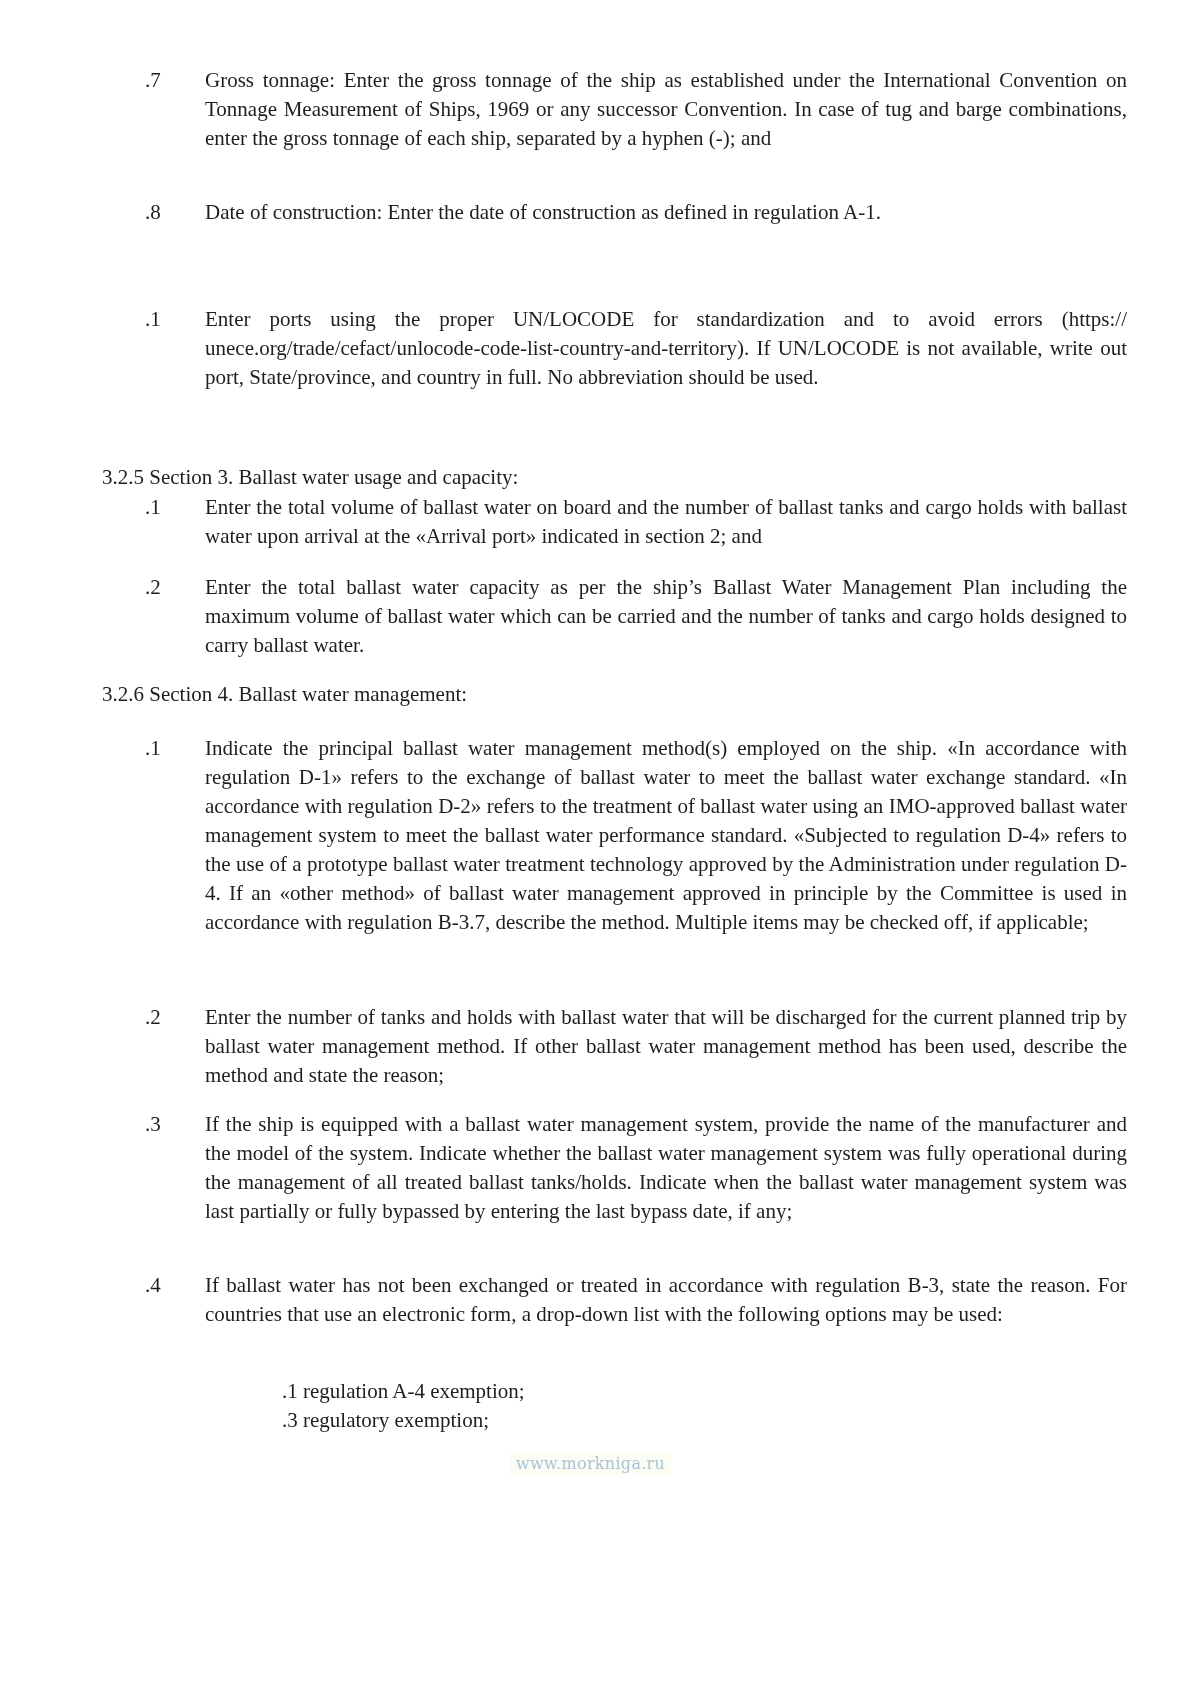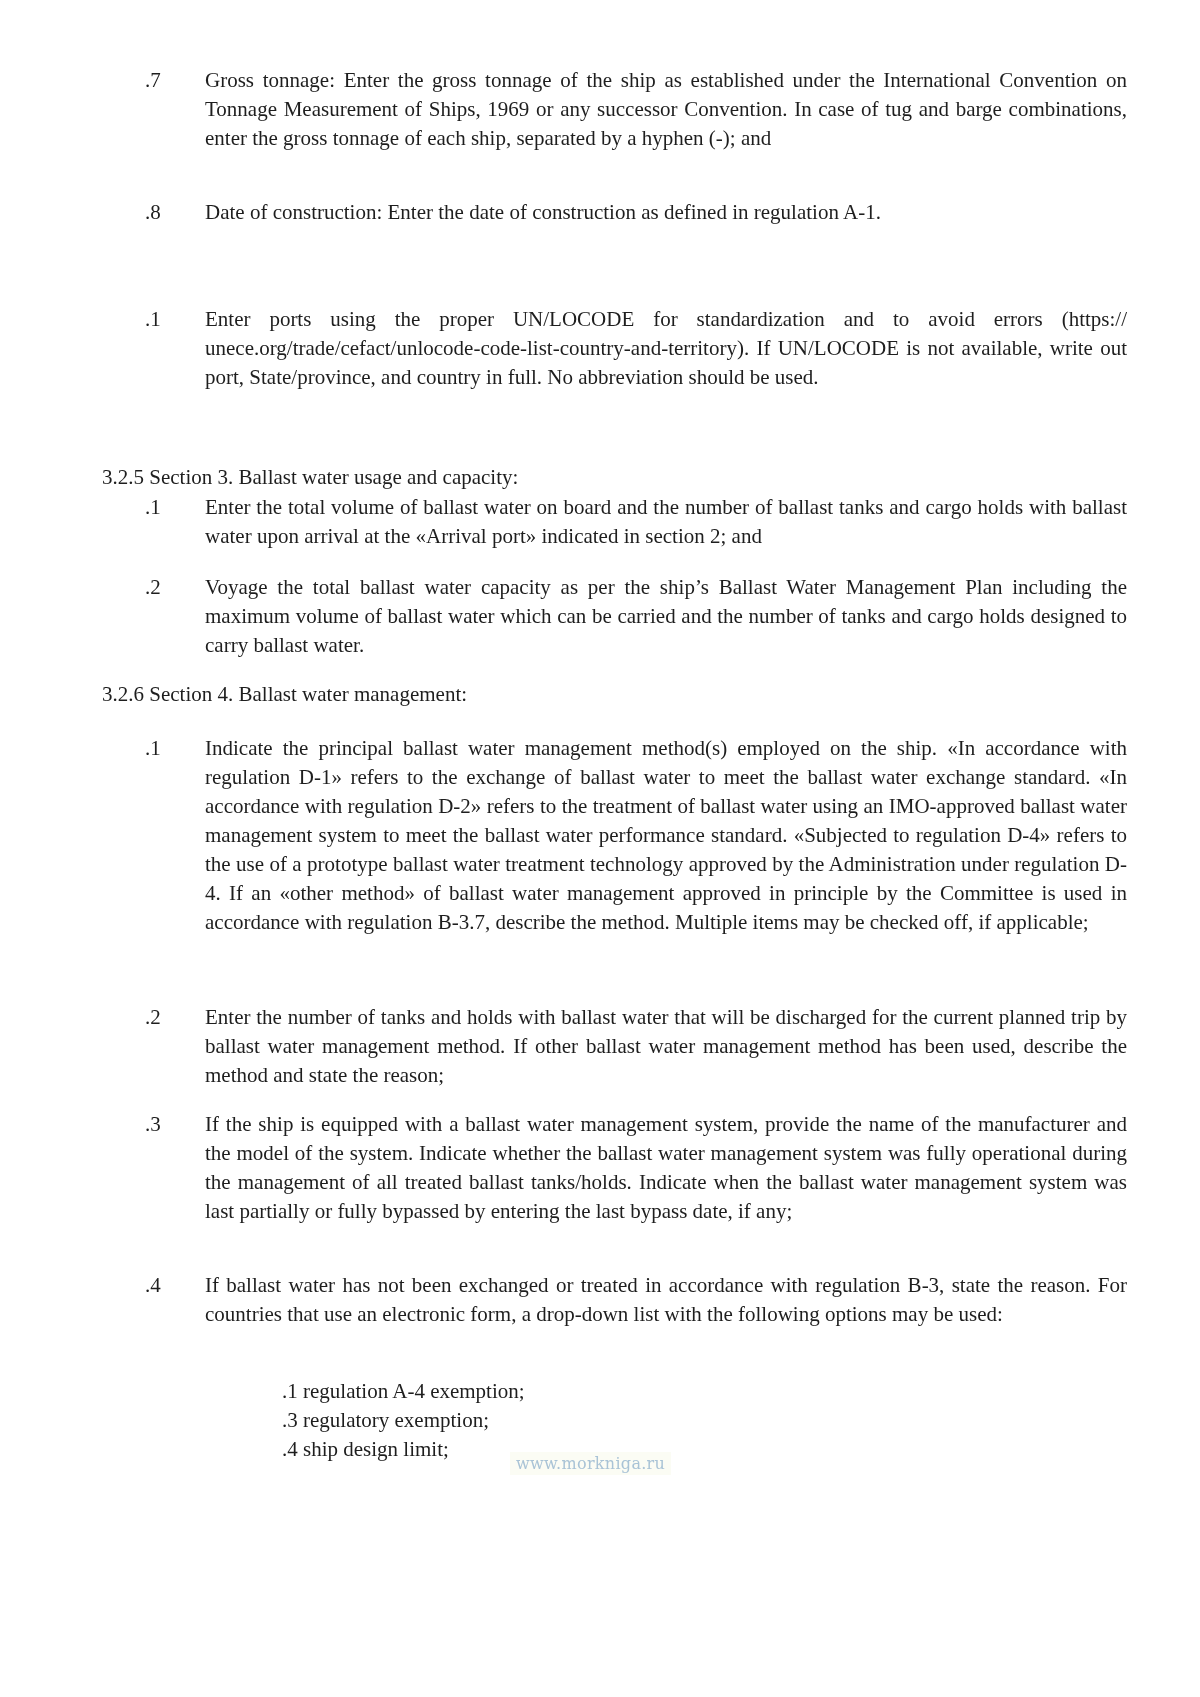--- a/index.html
+++ b/index.html
@@ -40,21 +40,21 @@
 
   <div class="blk heading" style="top:463px;">3.2.5 Section 3. Ballast water usage and capacity:</div>
 
   <div class="blk item" style="top:493px;">
     <span class="num">.1</span>
     <span class="txt">Enter the total volume of ballast water on board and the number of ballast tanks and cargo holds with ballast water upon arrival at the «Arrival port» indicated in section 2; and</span>
   </div>
 
   <div class="blk item" style="top:573px;">
     <span class="num">.2</span>
-    <span class="txt">Voyage the total ballast water capacity as per the ship’s Ballast Water Management Plan including the maximum volume of ballast water which can be carried and the number of tanks and cargo holds designed to carry ballast water.</span>
+    <span class="txt">Enter the total ballast water capacity as per the ship’s Ballast Water Management Plan including the maximum volume of ballast water which can be carried and the number of tanks and cargo holds designed to carry ballast water.</span>
   </div>
 
   <div class="blk heading" style="top:680px;">3.2.6 Section 4. Ballast water management:</div>
 
   <div class="blk item" style="top:734px;">
     <span class="num">.1</span>
     <span class="txt">Indicate the principal ballast water management method(s) employed on the ship. «In accordance with regulation D-1» refers to the exchange of ballast water to meet the ballast water exchange standard. «In accordance with regulation D-2» refers to the treatment of ballast water using an IMO-approved ballast water management system to meet the ballast water performance standard. «Subjected to regulation D-4» refers to the use of a prototype ballast water treatment technology approved by the Administration under regulation D-4. If an «other method» of ballast water management approved in principle by the Committee is used in accordance with regulation B-3.7, describe the method. Multiple items may be checked off, if applicable;</span>
   </div>
 
   <div class="blk item" style="top:1003px;">
@@ -70,16 +70,15 @@
   <div class="blk item" style="top:1271px;">
     <span class="num">.4</span>
     <span class="txt">If ballast water has not been exchanged or treated in accordance with regulation B-3, state the reason. For countries that use an electronic form, a drop-down list with the following options may be used:</span>
   </div>
 
   <div class="watermark">www.morkniga.ru</div>
 
   <div class="blk sublist" style="top:1377px;margin-left:48px;">
     <div>.1 regulation A-4 exemption;</div>
     <div>.3 regulatory exemption;</div>
-    <div>.4 ship design limit;</div>
   </div>
 
 </div>
 
 </body></html>

